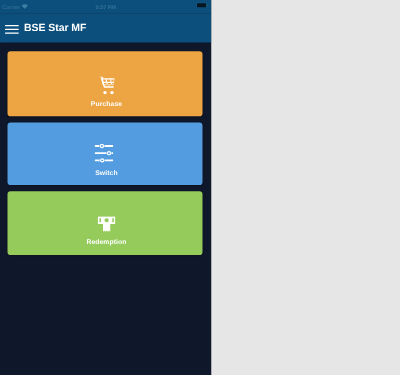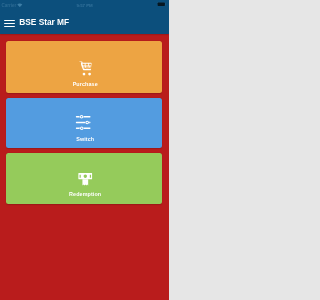--- a/index.html
+++ b/index.html
@@ -37,21 +37,21 @@
   #card-purchase .label{top:39.5px;}
   #card-switch .glyph{top:17.3px;transform:translateX(-50%) translateX(-0.7px);color:inherit;}
   #card-switch{color:#539ce0;}
   #card-switch .label{top:38px;}
   #card-redemption .glyph{top:19.8px;}
   #card-redemption .label{top:37.5px;}
 </style>
 </head>
 <body>
 
-<div class="phone" style="background-color: #b91c1c; padding-left: 35px;">
+<div class="phone" style="background-color: #0f172a; padding-left: 35px;">
 
   <div class="statusbar" style="background-color: rgb(12, 79, 124);">
     <div class="sb-left">
       <span class="sb-carrier">Carrier</span>
       <svg width="5.6" height="4.6" viewBox="0 0 64 52">
         <path d="M32 47 3 15.5A43 43 0 0 1 32 5a43 43 0 0 1 29 10.5Z" fill="#3e7ea6"></path>
       </svg>
     </div>
     <div class="sb-time">9:57 PM</div>
     <div class="sb-right">

